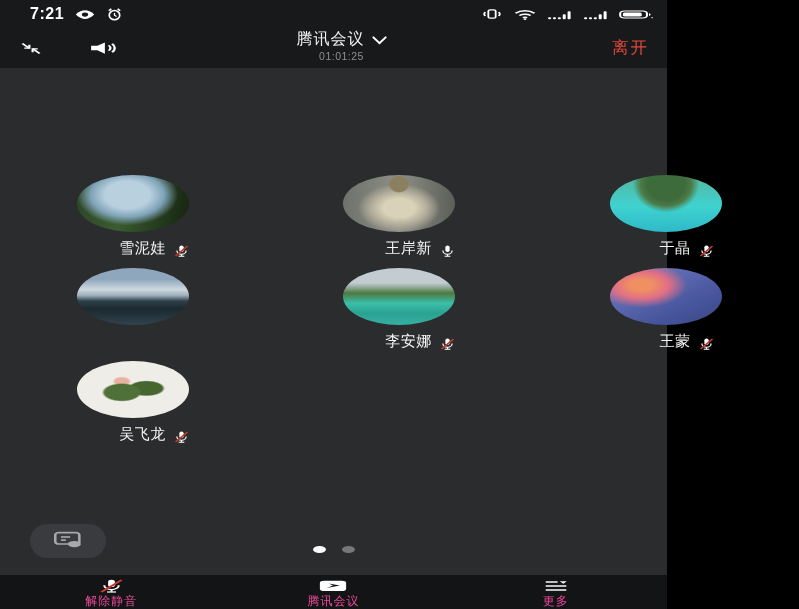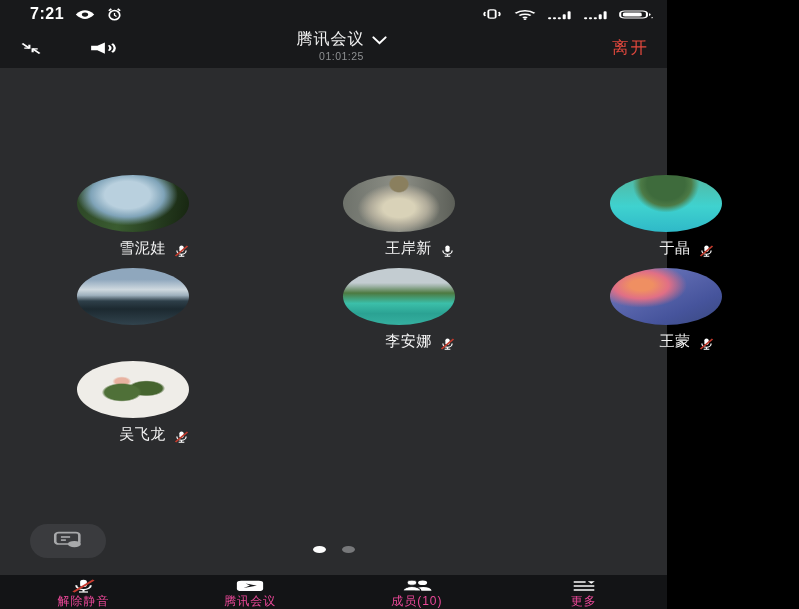--- a/index.html
+++ b/index.html
@@ -304,31 +304,20 @@
     <div class="tb-item">
       <span class="tb-icon">
         <svg width="30" height="16" viewBox="0 0 24 24" preserveAspectRatio="none">
             <rect x="1.5" y="4" width="21" height="15.5" rx="3.5" fill="#fff"></rect>
             <polygon points="7,15 17.5,11.3 8.5,8.3 12,11.3" fill="#131416"></polygon>
           </svg>
       </span>
       <span class="tb-label">腾讯会议</span>
     </div>
 
-    <div class="tb-item">
-      <span class="tb-icon">
-        <svg width="32" height="16" viewBox="0 0 24 24" preserveAspectRatio="none">
-            <circle cx="16.2" cy="7.2" r="3.4" fill="#fff"></circle>
-            <path d="M10.5 19 a6.2 5.6 0 0 1 12.4 0 z" fill="#fff"></path>
-            <circle cx="8.2" cy="7" r="3.7" fill="#fff" stroke="#131416" stroke-width="0.8"></circle>
-            <path d="M1.5 19 a6.7 5.8 0 0 1 13.4 0 z" fill="#fff" stroke="#131416" stroke-width="0.8"></path>
-          </svg>
-      </span>
-      <span class="tb-label">成员(10)</span>
-    </div>
 
     <div class="tb-item">
       <span class="tb-icon">
         <svg width="26" height="16" viewBox="0 0 24 24" preserveAspectRatio="none">
             <line x1="2.5" y1="6" x2="13.5" y2="6" stroke="#fff" stroke-width="2.2"></line>
             <polygon points="15.5,4.9 22,4.9 18.75,8.6" fill="#fff"></polygon>
             <line x1="2.5" y1="12" x2="21.5" y2="12" stroke="#fff" stroke-width="2.2"></line>
             <line x1="2.5" y1="18" x2="21.5" y2="18" stroke="#fff" stroke-width="2.2"></line>
           </svg>
       </span>

